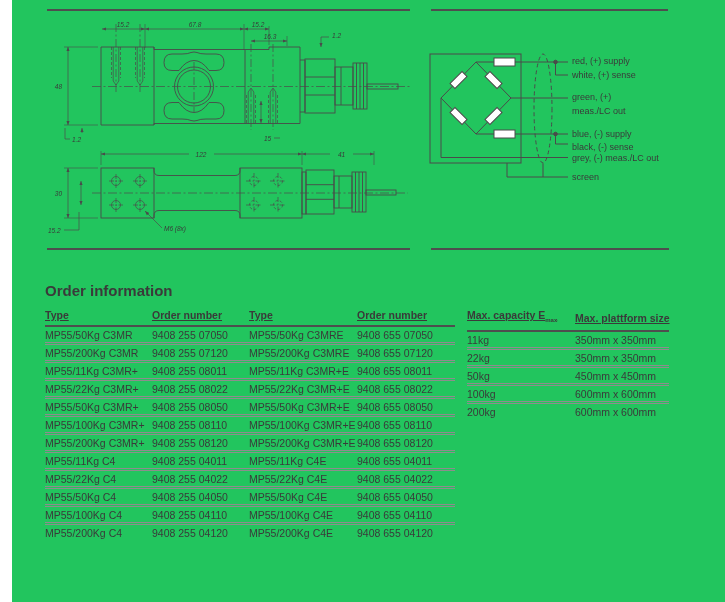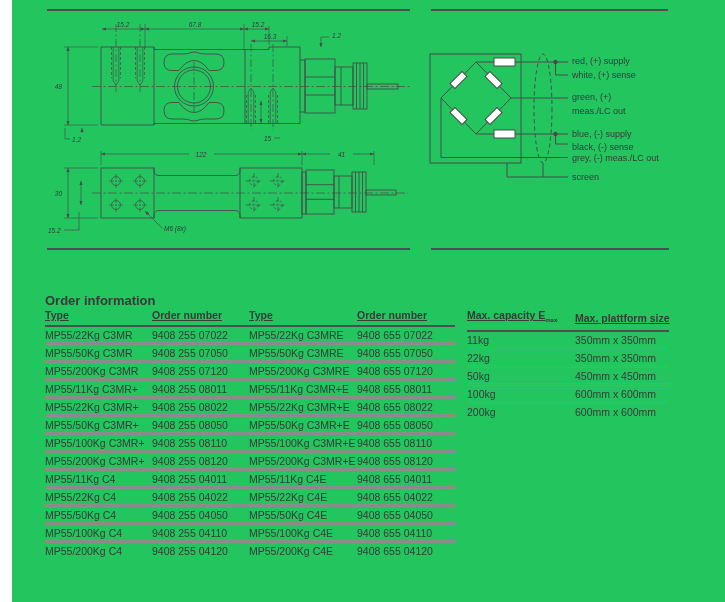--- a/index.html
+++ b/index.html
@@ -1,19 +1,19 @@
 <!DOCTYPE html>
 <html><head>
 <meta charset="utf-8">
 <style>
   html,body{margin:0;padding:0;background:#fff;}
   #page{position:relative;width:725px;height:602px;background:#22c55e;overflow:hidden;
         font-family:"Liberation Sans",sans-serif;color:#3a3a3a;margin-left:12px;}
   .rule{position:absolute;height:2px;background:#4e4e4e;}
-  #title{position:absolute;left:33px;top:293px;font-size:13px;font-weight:bold;}
+  #title{position:absolute;left:33px;top:282px;font-size:15px;font-weight:bold;}
   table.tbl{position:absolute;border-collapse:collapse;table-layout:fixed;}
   table.tbl th{font-weight:bold;text-align:left;font-size:10.5px;line-height:12px;
                padding:2px 0 4px 0;border-bottom:2px solid #4e4e4e;white-space:nowrap;text-decoration:underline;}
   table.tbl td{font-size:10.5px;line-height:12px;padding:2px 0 1px 0;
                border-bottom:3px double #8d8d8d;white-space:nowrap;}
   table.tbl tr:last-child td{border-bottom:none;}
   #order-table{left:33px;top:307px;width:410px;}
   #cap-table{left:455px;top:307px;width:202px;}
   sub.tiny{font-size:6px;}
   svg text{fill:#3a3a3a;}
@@ -205,26 +205,20 @@
       <tr>
         <th>Type</th>
         <th>Order number</th>
         <th>Type</th>
         <th>Order number</th>
       </tr>
     </thead>
     <tbody>
 
 
-        <tr>
-          <td>MP55/22Kg C3MR</td>
-          <td>9408 255 07022</td>
-          <td>MP55/22Kg C3MRE</td>
-          <td>9408 655 07022</td>
-        </tr>
 
         <tr>
           <td>MP55/50Kg C3MR</td>
           <td>9408 255 07050</td>
           <td>MP55/50Kg C3MRE</td>
           <td>9408 655 07050</td>
         </tr>
 
 
         <tr>

